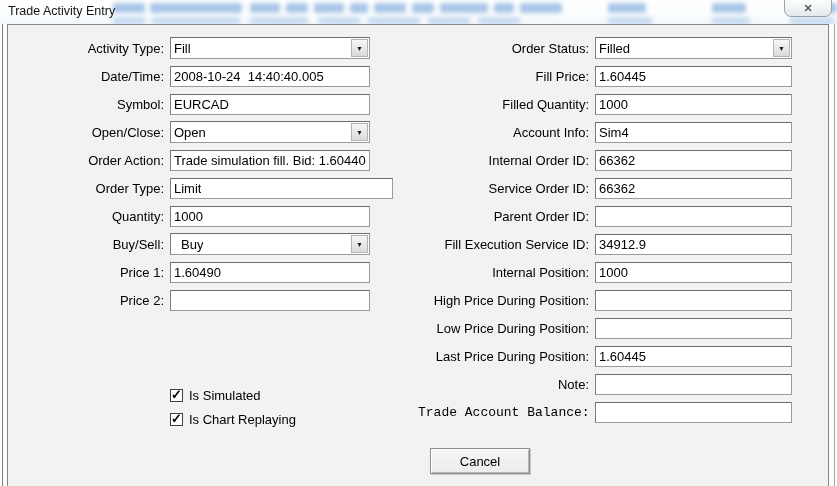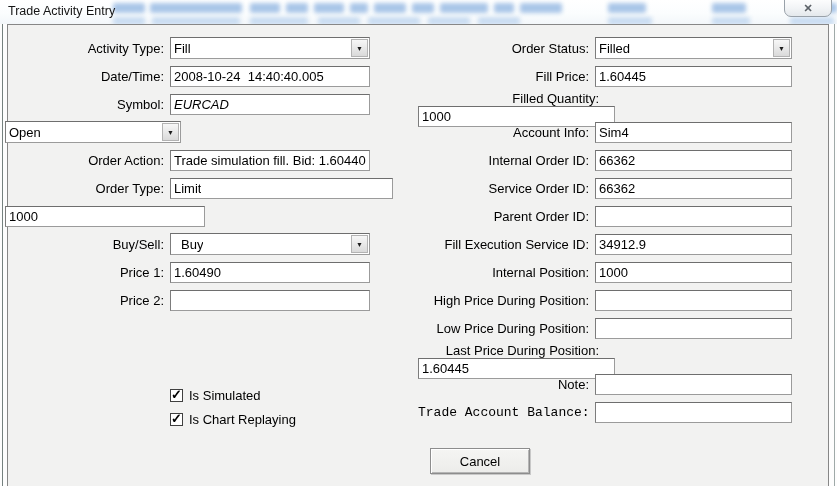--- a/index.html
+++ b/index.html
@@ -133,43 +133,45 @@
           </div>
         </div>
         <div class="row" style="left: 5px; top: 39px;">
           <span class="lbl" style="width: 165px;">Date/Time:</span>
           <div class="field" style="width: 200px;">
             <span class="val">2008-10-24  14:40:40.005</span>
           </div>
         </div>
         <div class="row" style="left: 5px; top: 67px;">
           <span class="lbl" style="width: 165px;">Symbol:</span>
-          <div class="field" style="width: 200px; font-style: italic;">
+          <div class="field" style="width: 200px;">
             <span class="val">EURCAD</span>
           </div>
         </div>
         <div class="row" style="left: 5px; top: 95px;">
-          <div class="field combo" style="width: 176px; text-align: right;">
+          <span class="lbl" style="width: 165px;">Open/Close:</span>
+          <div class="field combo" style="width: 200px; text-align: right;">
             <span class="val">Open</span>
             <span class="dd">▼</span>
           </div>
         </div>
         <div class="row" style="left: 5px; top: 123px;">
           <span class="lbl" style="width: 165px;">Order Action:</span>
           <div class="field" style="width: 200px;">
             <span class="val">Trade simulation fill. Bid: 1.60440 A</span>
           </div>
         </div>
         <div class="row" style="left: 5px; top: 151px;">
           <span class="lbl" style="width: 165px; text-align: right;">Order Type:</span>
           <div class="field" style="width: 223px;">
             <span class="val">Limit</span>
           </div>
         </div>
         <div class="row" style="left: 5px; top: 179px;">
+          <span class="lbl" style="width: 165px;">Quantity:</span>
           <div class="field" style="width: 200px;">
             <span class="val">1000</span>
           </div>
         </div>
         <div class="row" style="left: 5px; top: 207px;">
           <span class="lbl" style="width: 165px;">Buy/Sell:</span>
           <div class="field combo" style="width: 200px; padding-left: 10px;">
             <span class="val">Buy</span>
             <span class="dd">▼</span>
           </div>
@@ -194,21 +196,21 @@
             <span class="val">Filled</span>
             <span class="dd">▼</span>
           </div>
         </div>
         <div class="row" style="left: 418px; top: 39px;">
           <span class="lbl" style="width: 177px;">Fill Price:</span>
           <div class="field" style="width: 197px;">
             <span class="val">1.60445</span>
           </div>
         </div>
-        <div class="row" style="left: 418px; top: 67px; flex-direction: column;">
+        <div class="row" style="left: 418px; top: 67px;">
           <span class="lbl" style="width: 177px;">Filled Quantity:</span>
           <div class="field" style="width: 197px;">
             <span class="val">1000</span>
           </div>
         </div>
         <div class="row" style="left: 418px; top: 95px;">
           <span class="lbl" style="width: 177px;">Account Info:</span>
           <div class="field" style="width: 197px;">
             <span class="val">Sim4</span>
           </div>
@@ -248,21 +250,21 @@
           <div class="field" style="width: 197px;">
             <span class="val"></span>
           </div>
         </div>
         <div class="row" style="left: 418px; top: 291px;">
           <span class="lbl" style="width: 177px;">Low Price During Position:</span>
           <div class="field" style="width: 197px;">
             <span class="val"></span>
           </div>
         </div>
-        <div class="row" style="left: 418px; top: 319px; flex-direction: column;">
+        <div class="row" style="left: 418px; top: 319px;">
           <span class="lbl" style="width: 177px;">Last Price During Position:</span>
           <div class="field" style="width: 197px;">
             <span class="val">1.60445</span>
           </div>
         </div>
         <div class="row" style="left: 418px; top: 347px;">
           <span class="lbl" style="width: 177px;">Note:</span>
           <div class="field" style="width: 197px;">
             <span class="val"></span>
           </div>

